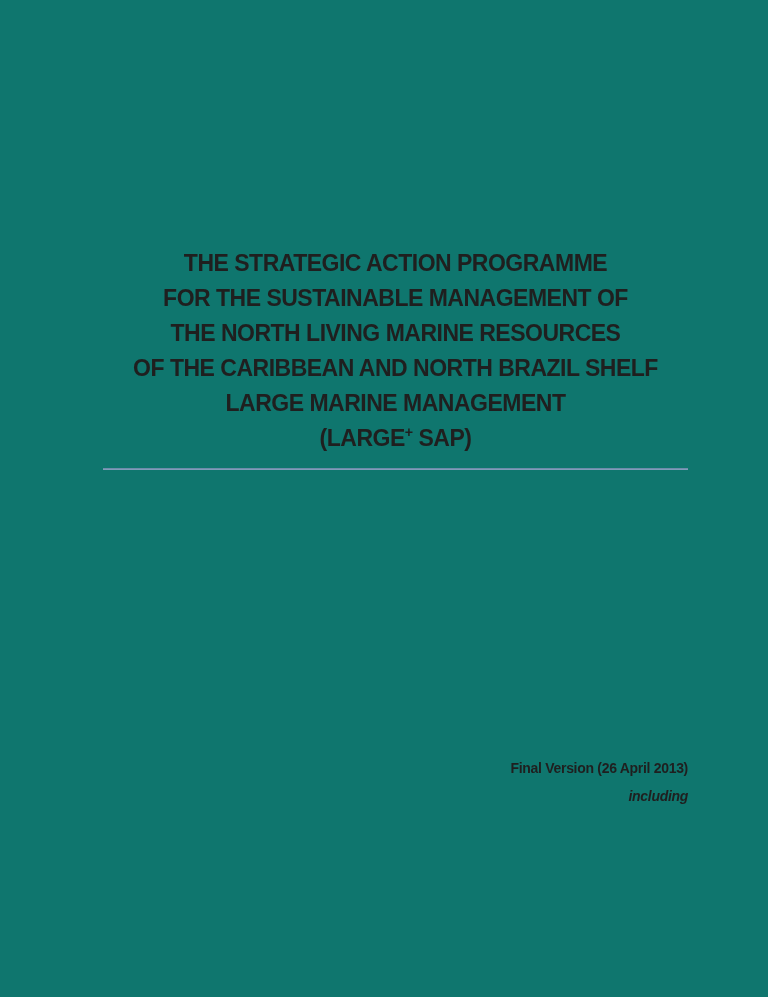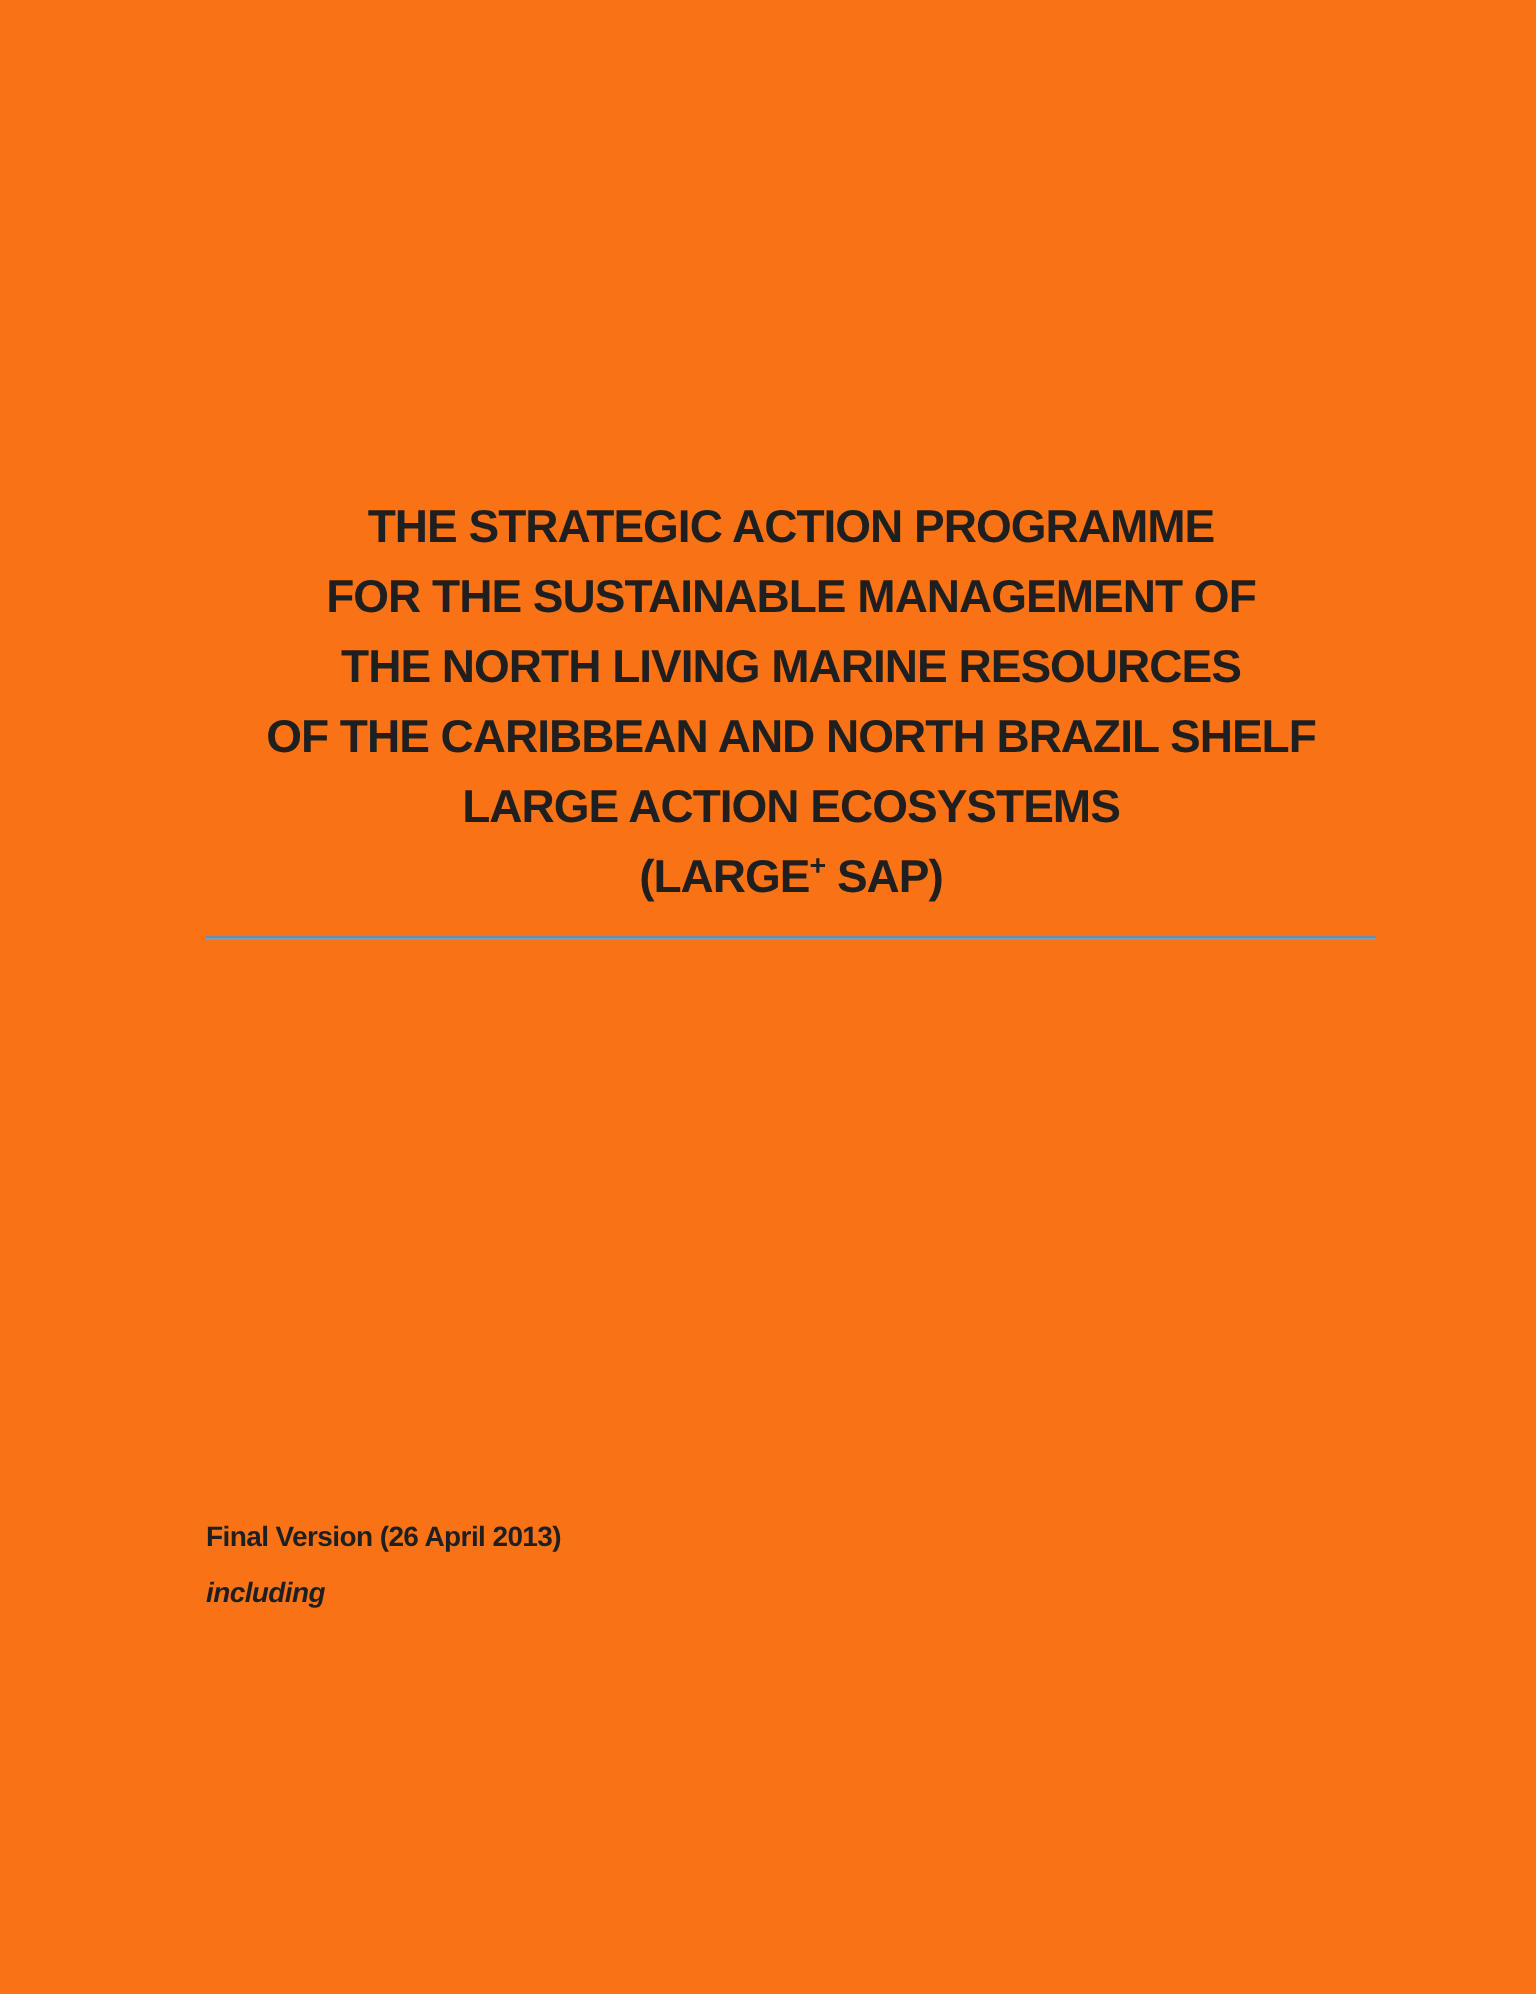--- a/index.html
+++ b/index.html
@@ -4,21 +4,21 @@
 <style>
   html, body {
     margin: 0;
     padding: 0;
     background: #ffffff;
   }
   .page {
     position: relative;
     width: 768px;
     height: 997px;
-    background: #f97316;
+    background: #0f766e;
     font-family: "Liberation Sans", sans-serif;
     overflow: hidden;
   }
   .title-block {
     position: absolute;
     left: 103px;
     top: 246px;
     width: 585px;
     text-align: center;
     color: #1f1f1f;
@@ -43,21 +43,21 @@
     height: 2px;
     background: #7f9db9;
     border-top: 1px solid #6d8cab;
     box-sizing: border-box;
   }
   .version-block {
     position: absolute;
     left: 103px;
     top: 754px;
     width: 585px;
-    text-align: left;
+    text-align: right;
     color: #1f1f1f;
     font-weight: bold;
     font-size: 14px;
     letter-spacing: -0.3px;
     line-height: 28px;
   }
   .version-line {
     white-space: nowrap;
   }
   .italic {
@@ -67,21 +67,21 @@
 </head>
 <body>
 
 <div class="page">
 
   <div class="title-block">
     <div class="title-line">THE STRATEGIC ACTION PROGRAMME</div>
     <div class="title-line">FOR THE SUSTAINABLE MANAGEMENT OF</div>
     <div class="title-line">THE NORTH LIVING MARINE RESOURCES</div>
     <div class="title-line">OF THE CARIBBEAN AND NORTH BRAZIL SHELF</div>
-    <div class="title-line">LARGE ACTION ECOSYSTEMS</div>
+    <div class="title-line">LARGE MARINE MANAGEMENT</div>
     <div class="title-line acronym-line"><span>(LARGE</span><sup>+</sup><span> SAP)</span></div>
   </div>
 
   <div class="title-rule" style="background-color: rgb(127, 157, 185);"></div>
 
   <div class="version-block">
     <div class="version-line">Final Version (26 April 2013)</div>
     <div class="version-line italic">including</div>
   </div>
 

